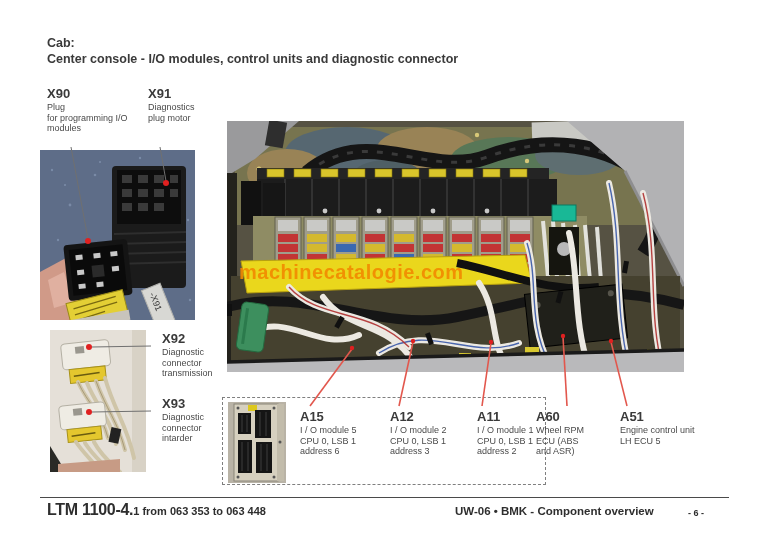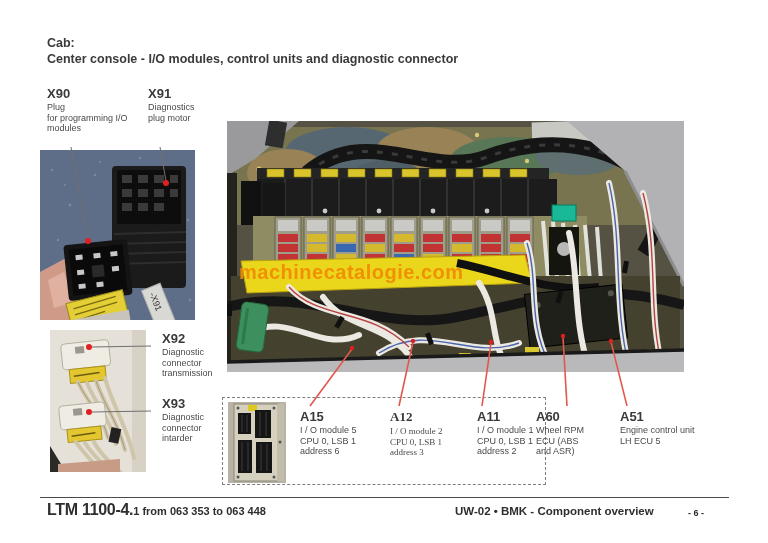--- a/index.html
+++ b/index.html
@@ -424,21 +424,21 @@
       </g>
     </svg>
   </div>
 
   <div class="lbl" style="left:300px;top:409px;">
     <div class="id">A15</div>
     <div class="ln">I / O module 5</div>
     <div class="ln">CPU 0, LSB 1</div>
     <div class="ln">address 6</div>
   </div>
-  <div class="lbl" style="left:390px;top:409px;font-family:Liberation Serif, serif;">
+  <div class="lbl" style="left:390px;top:409px;">
     <div class="id">A12</div>
     <div class="ln">I / O module 2</div>
     <div class="ln">CPU 0, LSB 1</div>
     <div class="ln">address 3</div>
   </div>
   <div class="lbl" style="left:477px;top:409px;">
     <div class="id">A11</div>
     <div class="ln">I / O module 1</div>
     <div class="ln">CPU 0, LSB 1</div>
     <div class="ln">address 2</div>
@@ -481,16 +481,16 @@
         <circle cx="491" cy="342" r="2.2"></circle>
       <circle cx="563" cy="336" r="2.2"></circle>
         <circle cx="611" cy="341" r="2.2"></circle>
     </g>
   </svg>
 
   <div class="footer-rule"></div>
   <div class="footer-left">
     <span class="model">LTM 1100-4.</span><span class="serial">1 from 063 353 to 063 448</span>
   </div>
-  <div class="footer-section">UW-02 • BMK - Component overview</div>
+  <div class="footer-section">UW-06 • BMK - Component overview</div>
   <div class="footer-page">- 6 -</div>
 
 </div>
 
 </body></html>

